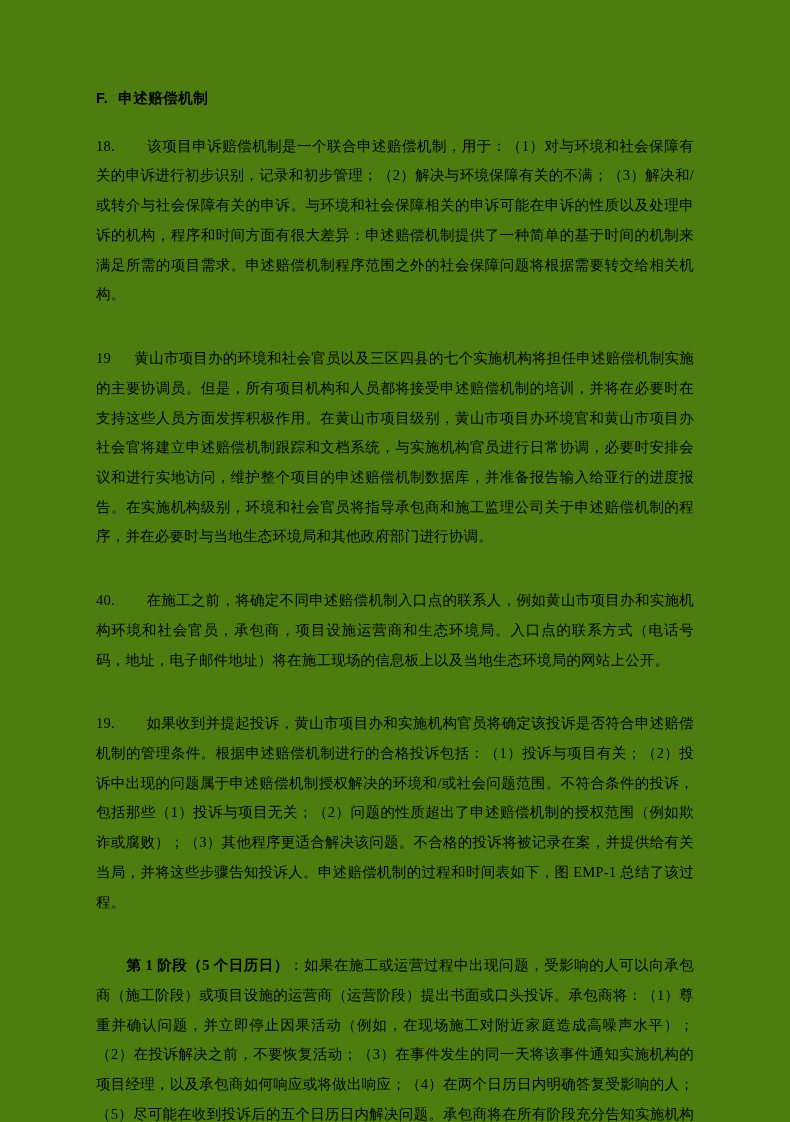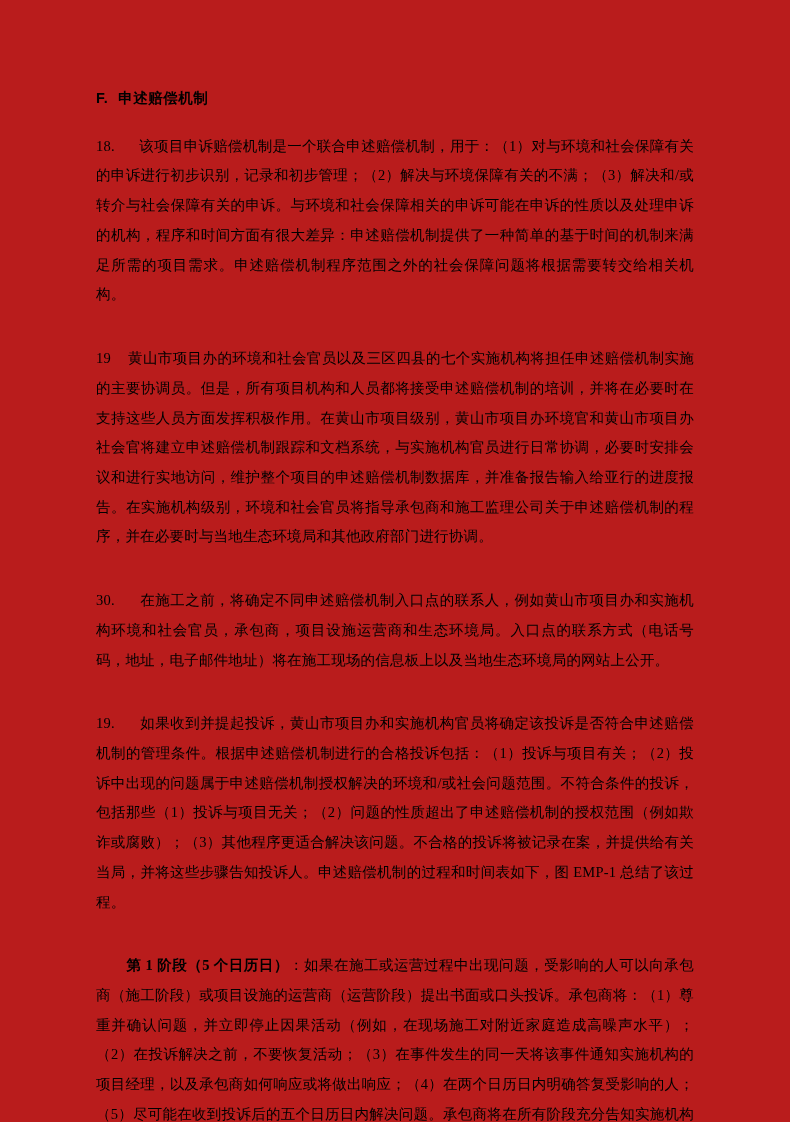--- a/index.html
+++ b/index.html
@@ -3,21 +3,21 @@
 <meta charset="utf-8">
 <style>
   html, body {
     margin: 0;
     padding: 0;
     background: #f0f0f0;
   }
   .page {
     width: 790px;
     height: 1122px;
-    background: #b91c1c;
+    background: #4d7c0f;
     margin: 0 auto;
     position: relative;
     box-sizing: border-box;
     padding: 88px 96px 60px 96px;
     font-family: "Liberation Serif", "DejaVu Serif", serif;
     color: #000000;
     overflow: hidden;
   }
   .doc-body {
     width: 100%;
@@ -37,21 +37,21 @@
     font-size: 14.5px;
     line-height: 2.05;
     margin: 0 0 26px 0;
     text-align: justify;
     text-justify: inter-ideograph;
     text-indent: 0;
     letter-spacing: 0.2px;
   }
   p.para .num {
     display: inline-block;
-    margin-right: 5px;
+    margin-right: 12px;
   }
   p.para.gap-large {
     margin-bottom: 34px;
   }
   p.para.indent {
     text-indent: 2.1em;
   }
   p.para .bold-lead {
     font-weight: bold;
     margin-top: 8px;
@@ -69,21 +69,21 @@
 
     <p class="para gap-large">
       <span class="num">18.</span>&nbsp;&nbsp;&nbsp;&nbsp;&nbsp;<span>该项目申诉赔偿机制是一个联合申述赔偿机制，用于：（1）对与环境和社会保障有关的申诉进行初步识别，记录和初步管理；（2）解决与环境保障有关的不满；（3）解决和/或转介与社会保障有关的申诉。与环境和社会保障相关的申诉可能在申诉的性质以及处理申诉的机构，程序和时间方面有很大差异：申述赔偿机制提供了一种简单的基于时间的机制来满足所需的项目需求。申述赔偿机制程序范围之外的社会保障问题将根据需要转交给相关机构。</span>
     </p>
 
     <p class="para gap-large">
       <span class="num">19</span>&nbsp;&nbsp;&nbsp;<span>黄山市项目办的环境和社会官员以及三区四县的七个实施机构将担任申述赔偿机制实施的主要协调员。但是，所有项目机构和人员都将接受申述赔偿机制的培训，并将在必要时在支持这些人员方面发挥积极作用。在黄山市项目级别，黄山市项目办环境官和黄山市项目办社会官将建立申述赔偿机制跟踪和文档系统，与实施机构官员进行日常协调，必要时安排会议和进行实地访问，维护整个项目的申述赔偿机制数据库，并准备报告输入给亚行的进度报告。在实施机构级别，环境和社会官员将指导承包商和施工监理公司关于申述赔偿机制的程序，并在必要时与当地生态环境局和其他政府部门进行协调。</span>
     </p>
 
     <p class="para gap-large">
-      <span class="num">30.</span>&nbsp;&nbsp;&nbsp;&nbsp;&nbsp;<span>在施工之前，将确定不同申述赔偿机制入口点的联系人，例如黄山市项目办和实施机构环境和社会官员，承包商，项目设施运营商和生态环境局。入口点的联系方式（电话号码，地址，电子邮件地址）将在施工现场的信息板上以及当地生态环境局的网站上公开。</span>
+      <span class="num">40.</span>&nbsp;&nbsp;&nbsp;&nbsp;&nbsp;<span>在施工之前，将确定不同申述赔偿机制入口点的联系人，例如黄山市项目办和实施机构环境和社会官员，承包商，项目设施运营商和生态环境局。入口点的联系方式（电话号码，地址，电子邮件地址）将在施工现场的信息板上以及当地生态环境局的网站上公开。</span>
     </p>
 
     <p class="para gap-large">
       <span class="num">19.</span>&nbsp;&nbsp;&nbsp;&nbsp;&nbsp;<span>如果收到并提起投诉，黄山市项目办和实施机构官员将确定该投诉是否符合申述赔偿机制的管理条件。根据申述赔偿机制进行的合格投诉包括：（1）投诉与项目有关；（2）投诉中出现的问题属于申述赔偿机制授权解决的环境和/或社会问题范围。不符合条件的投诉，包括那些（1）投诉与项目无关；（2）问题的性质超出了申述赔偿机制的授权范围（例如欺诈或腐败）；（3）其他程序更适合解决该问题。不合格的投诉将被记录在案，并提供给有关当局，并将这些步骤告知投诉人。申述赔偿机制的过程和时间表如下，图 EMP-1 总结了该过程。</span>
     </p>
 
     <p class="para indent">
       <span class="bold-lead">第 1 阶段（5 个日历日）</span><span>：如果在施工或运营过程中出现问题，受影响的人可以向承包商（施工阶段）或项目设施的运营商（运营阶段）提出书面或口头投诉。承包商将：（1）尊重并确认问题，并立即停止因果活动（例如，在现场施工对附近家庭造成高噪声水平）；（2）在投诉解决之前，不要恢复活动；（3）在事件发生的同一天将该事件通知实施机构的项目经理，以及承包商如何响应或将做出响应；（4）在两个日历日内明确答复受影响的人；（5）尽可能在收到投诉后的五个日历日内解决问题。承包商将在所有阶段充分告知实施机构的项目经理。实施机构的项目经理将：在承包商通知承包商的一个工作日内，将事件通知黄山市项目办，当地乡村委员会和生态环境局；和，</span>
     </p>
 

